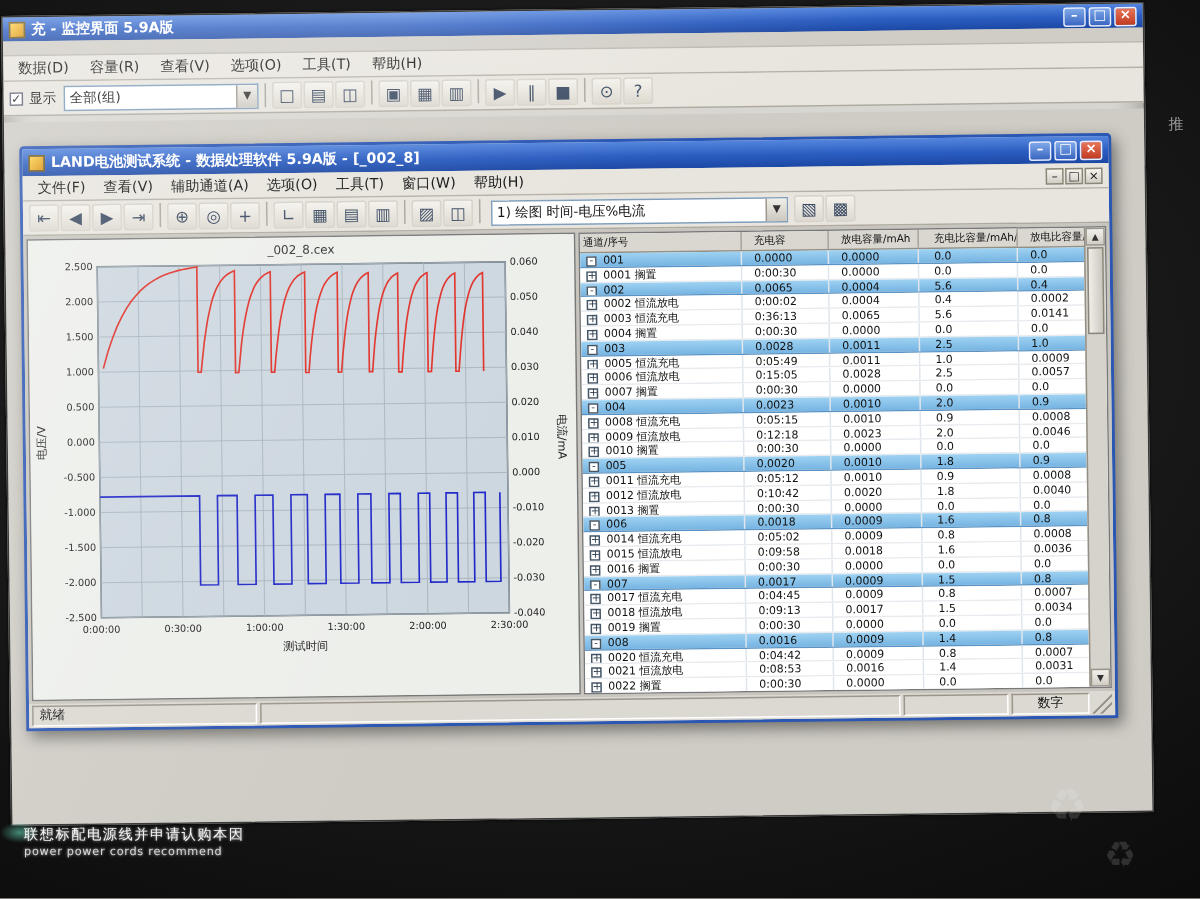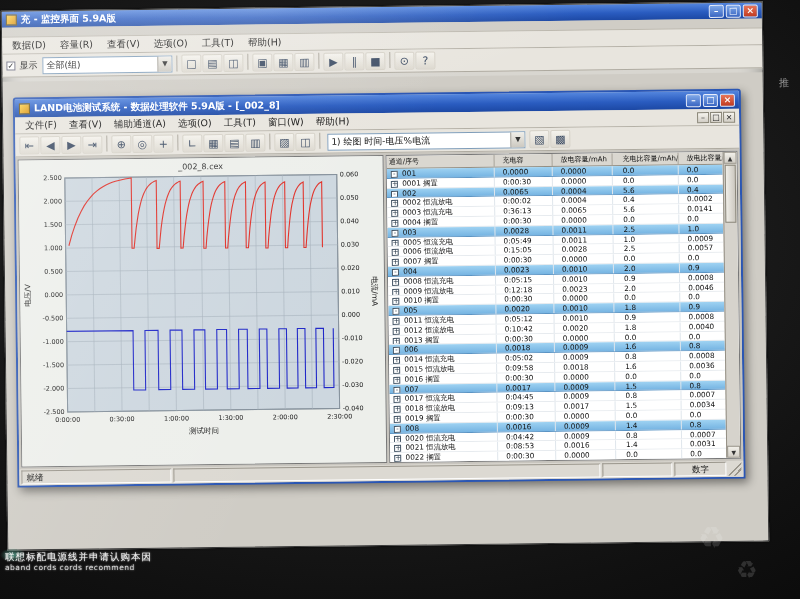--- a/index.html
+++ b/index.html
@@ -105,21 +105,21 @@
   .sb-ready { width:150px; }
   .sb-fill { flex:1; }
   .sb-mid { width:70px; }
   .sb-mode { width:52px; text-align:center; }
   .sb-grip { width:13px; border:none; background:
     linear-gradient(135deg, transparent 50%, #9a968c 50%, #9a968c 58%, transparent 58%, transparent 70%, #9a968c 70%, #9a968c 78%, transparent 78%); }
   
   svg text { font-family:"DejaVu Sans","Liberation Sans",sans-serif; }
   
   .bezel-side-label { position:absolute; left:779px; top:76px; color:rgba(255,255,255,.55); font-size:10px; }
-  .sticker { position:absolute; left:5px; top:551px; color:#f4f4f4; text-shadow:0 0 2px rgba(255,255,255,.75); line-height:1.25; }
+  .sticker { position:absolute; left:16px; top:551px; color:#f4f4f4; text-shadow:0 0 2px rgba(255,255,255,.75); line-height:1.25; }
   .sticker .l1 { font-size:9.5px; letter-spacing:1px; }
   .sticker .l2 { font-size:7.5px; color:#d8d8d8; letter-spacing:.5px; }
   .glow-dot { position:absolute; left:0px; top:548px; width:26px; height:14px; border-radius:50%;
     background: radial-gradient(closest-side, rgba(120,255,220,.5), rgba(120,255,220,0)); }
   .recycle { position:absolute; color:rgba(255,255,255,.14); }
   .r1 { left:698px; top:520px; font-size:30px; }
   .r2 { left:736px; top:556px; font-size:24px; }
 </style>
 </head>
 <body>
@@ -531,16 +531,16 @@
       <span class="sb-cell sb-mode">数字</span>
       <span class="sb-cell sb-grip"></span>
     </div>
   </div>
 </div>
 
 <span class="bezel-side-label">推</span>
 <div class="glow-dot"></div>
 <div class="sticker">
   <div class="l1">联想标配电源线并申请认购本因</div>
-  <div class="l2">aband cords cords recommend</div>
+  <div class="l2">power power cords recommend</div>
 </div>
 <span class="recycle r1">♻</span>
 <span class="recycle r2">♻</span>
 
 </body></html>

